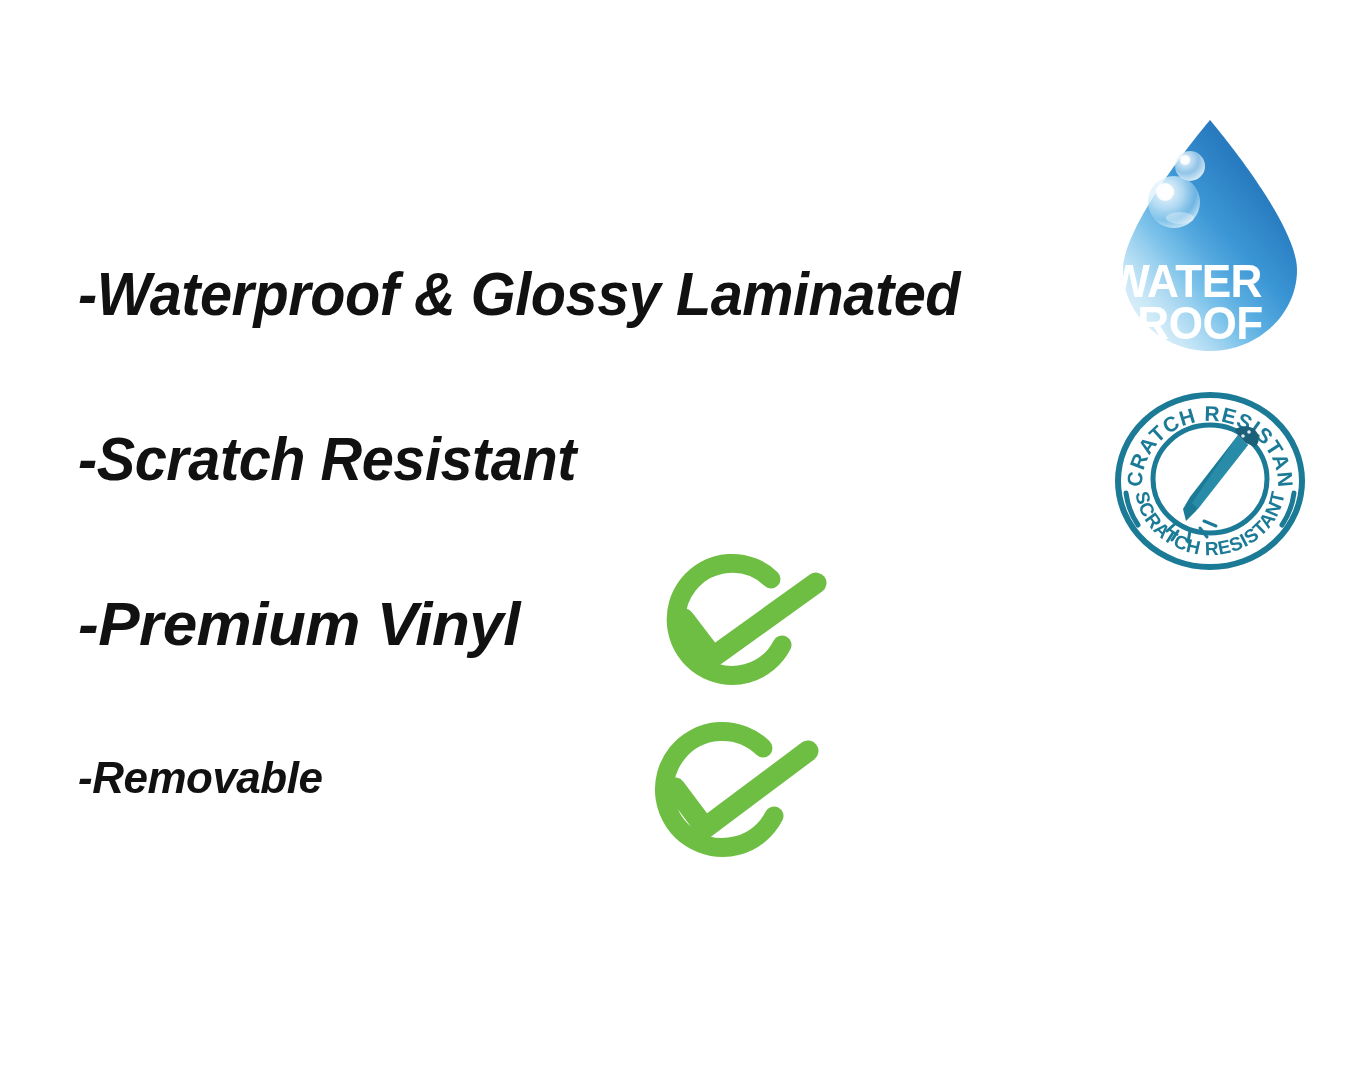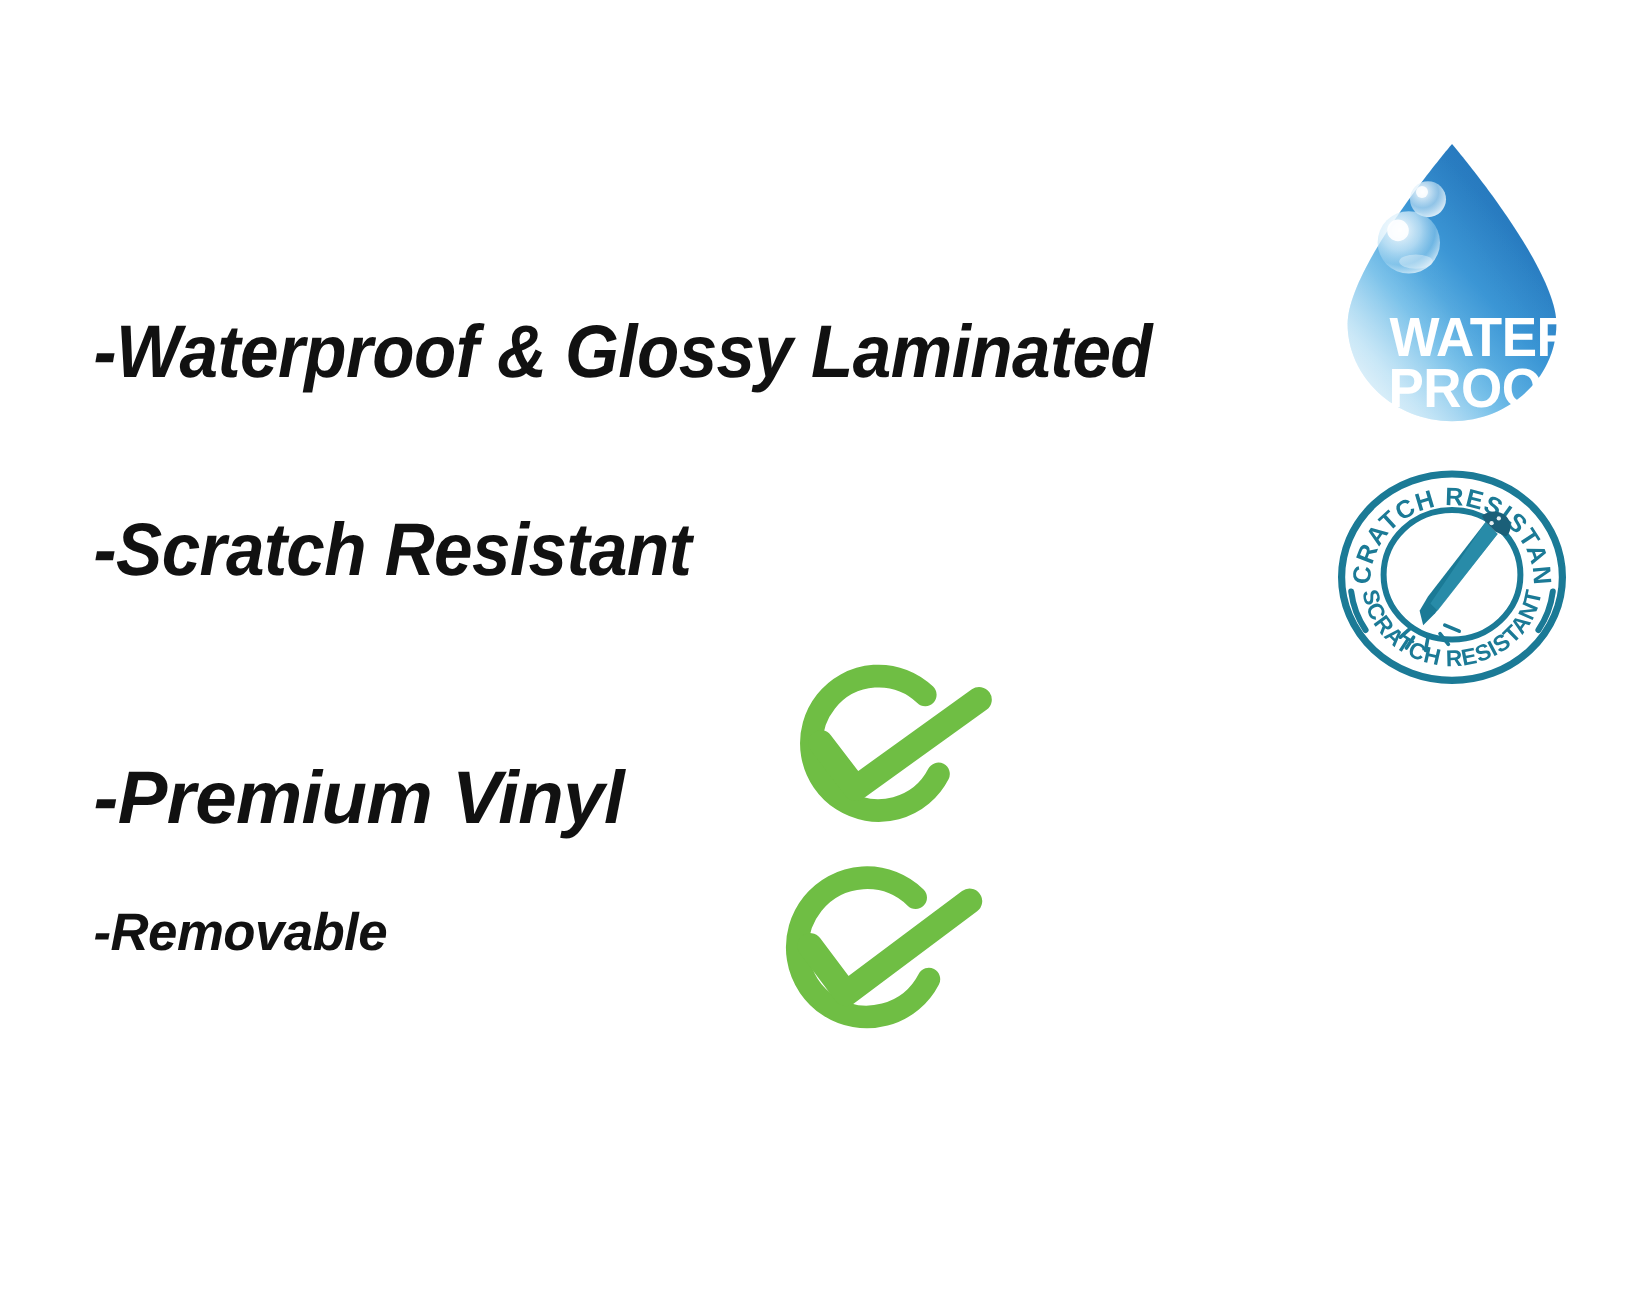--- a/index.html
+++ b/index.html
@@ -32,38 +32,38 @@
     left: 78px;
     white-space: nowrap;
     color: #111111;
     font-family: "Liberation Sans", sans-serif;
     font-weight: bold;
     font-style: italic;
     letter-spacing: -0.5px;
   }
   .feature-line.f0 { top: 258px;  font-size: 62px; transform: scaleX(0.93); transform-origin: left center; }
   .feature-line.f1 { top: 423px;  font-size: 62px; transform: scaleX(0.93); transform-origin: left center; }
-  .feature-line.f2 { top: 588px;  font-size: 62px; transform: scaleX(1.0);  transform-origin: left center; margin-top: 42px; }
+  .feature-line.f2 { top: 588px;  font-size: 62px; transform: scaleX(1.0);  transform-origin: left center; }
   .feature-line.f3 { top: 753px;  font-size: 44px; transform: scaleX(1.0);  transform-origin: left center; }
 
   
   .droplet-badge {
     position: absolute;
     left: 1104px;
     top: 108px;
     width: 212px;
     height: 256px;
   }
   .droplet-badge svg { display:block; width:100%; height:100%; }
   .droplet-text {
     position: absolute;
     left: 0;
     top: 152px;
     width: 212px;
-    text-align: right;
+    text-align: left;
     color: #ffffff;
     font-family: "Liberation Sans", sans-serif;
     font-weight: bold;
     line-height: 0.92;
     letter-spacing: -0.5px;
     pointer-events: none;
   }
   .droplet-text span {
     display: block;
     font-size: 46px;

